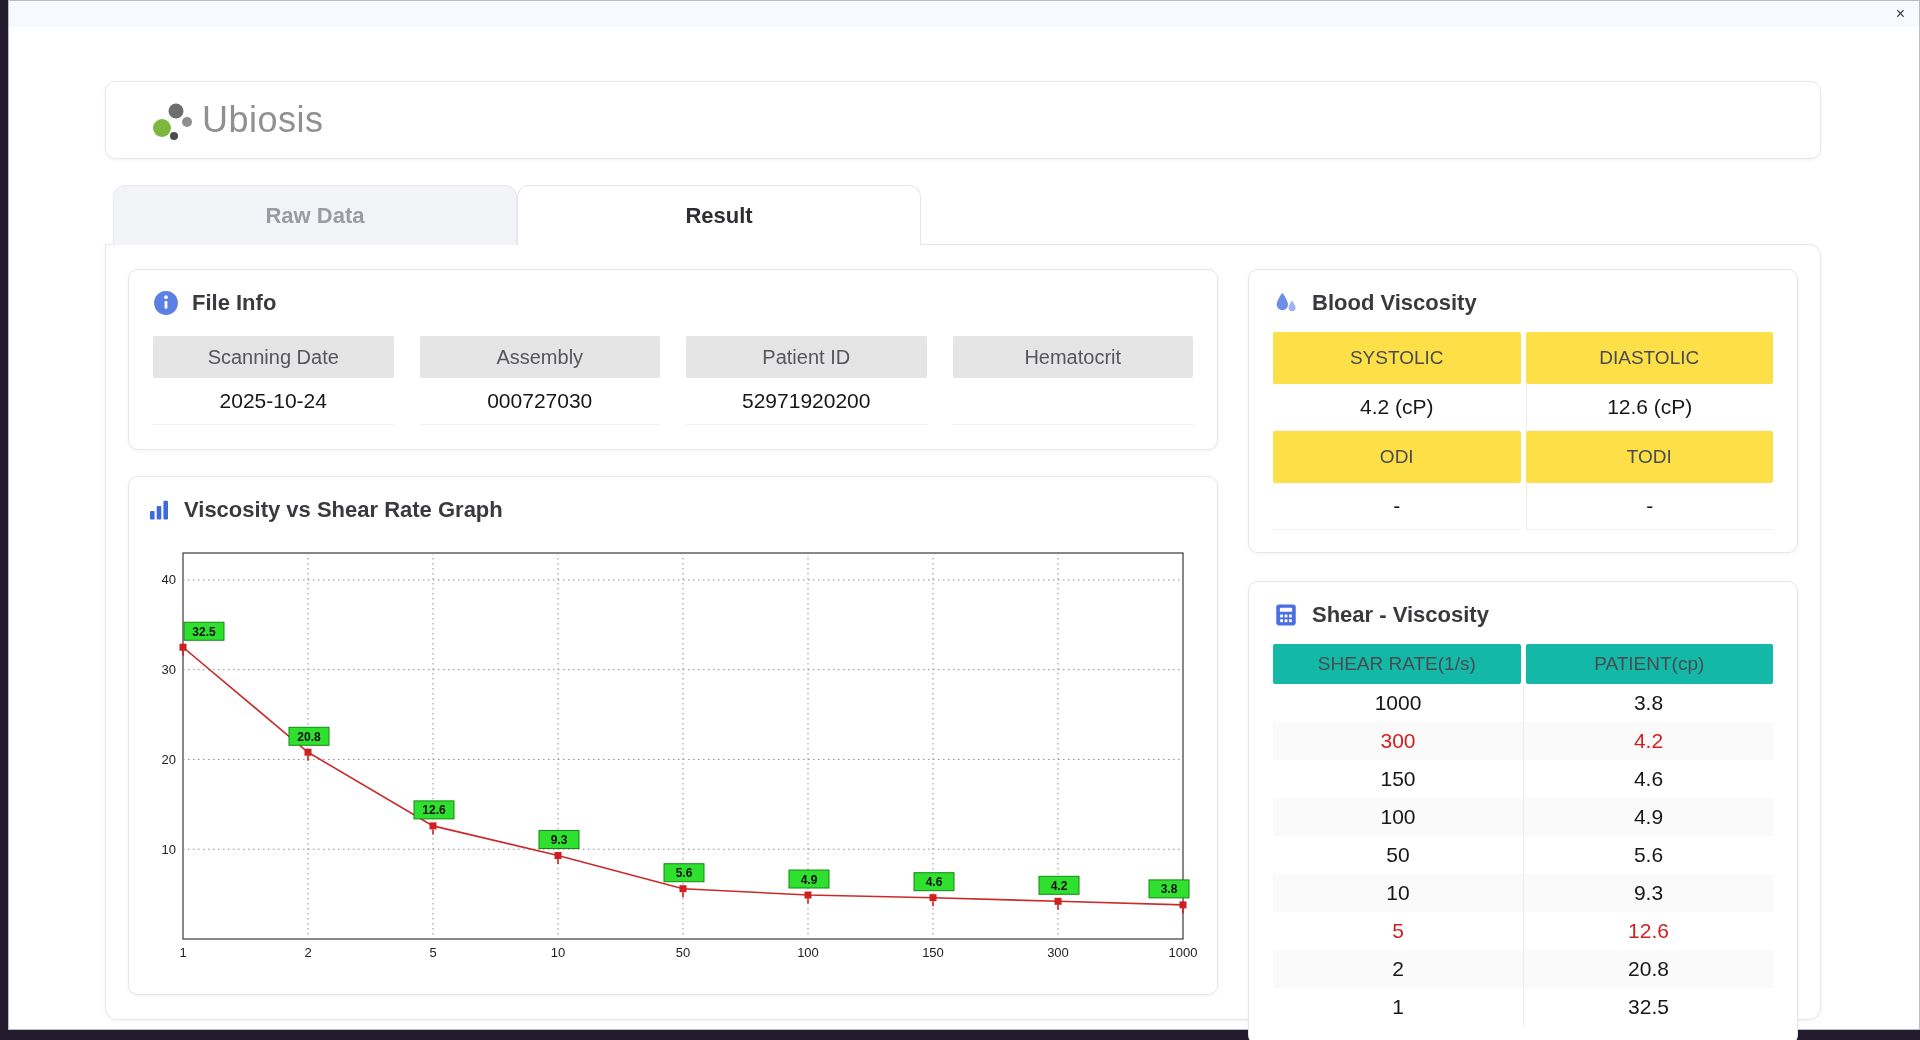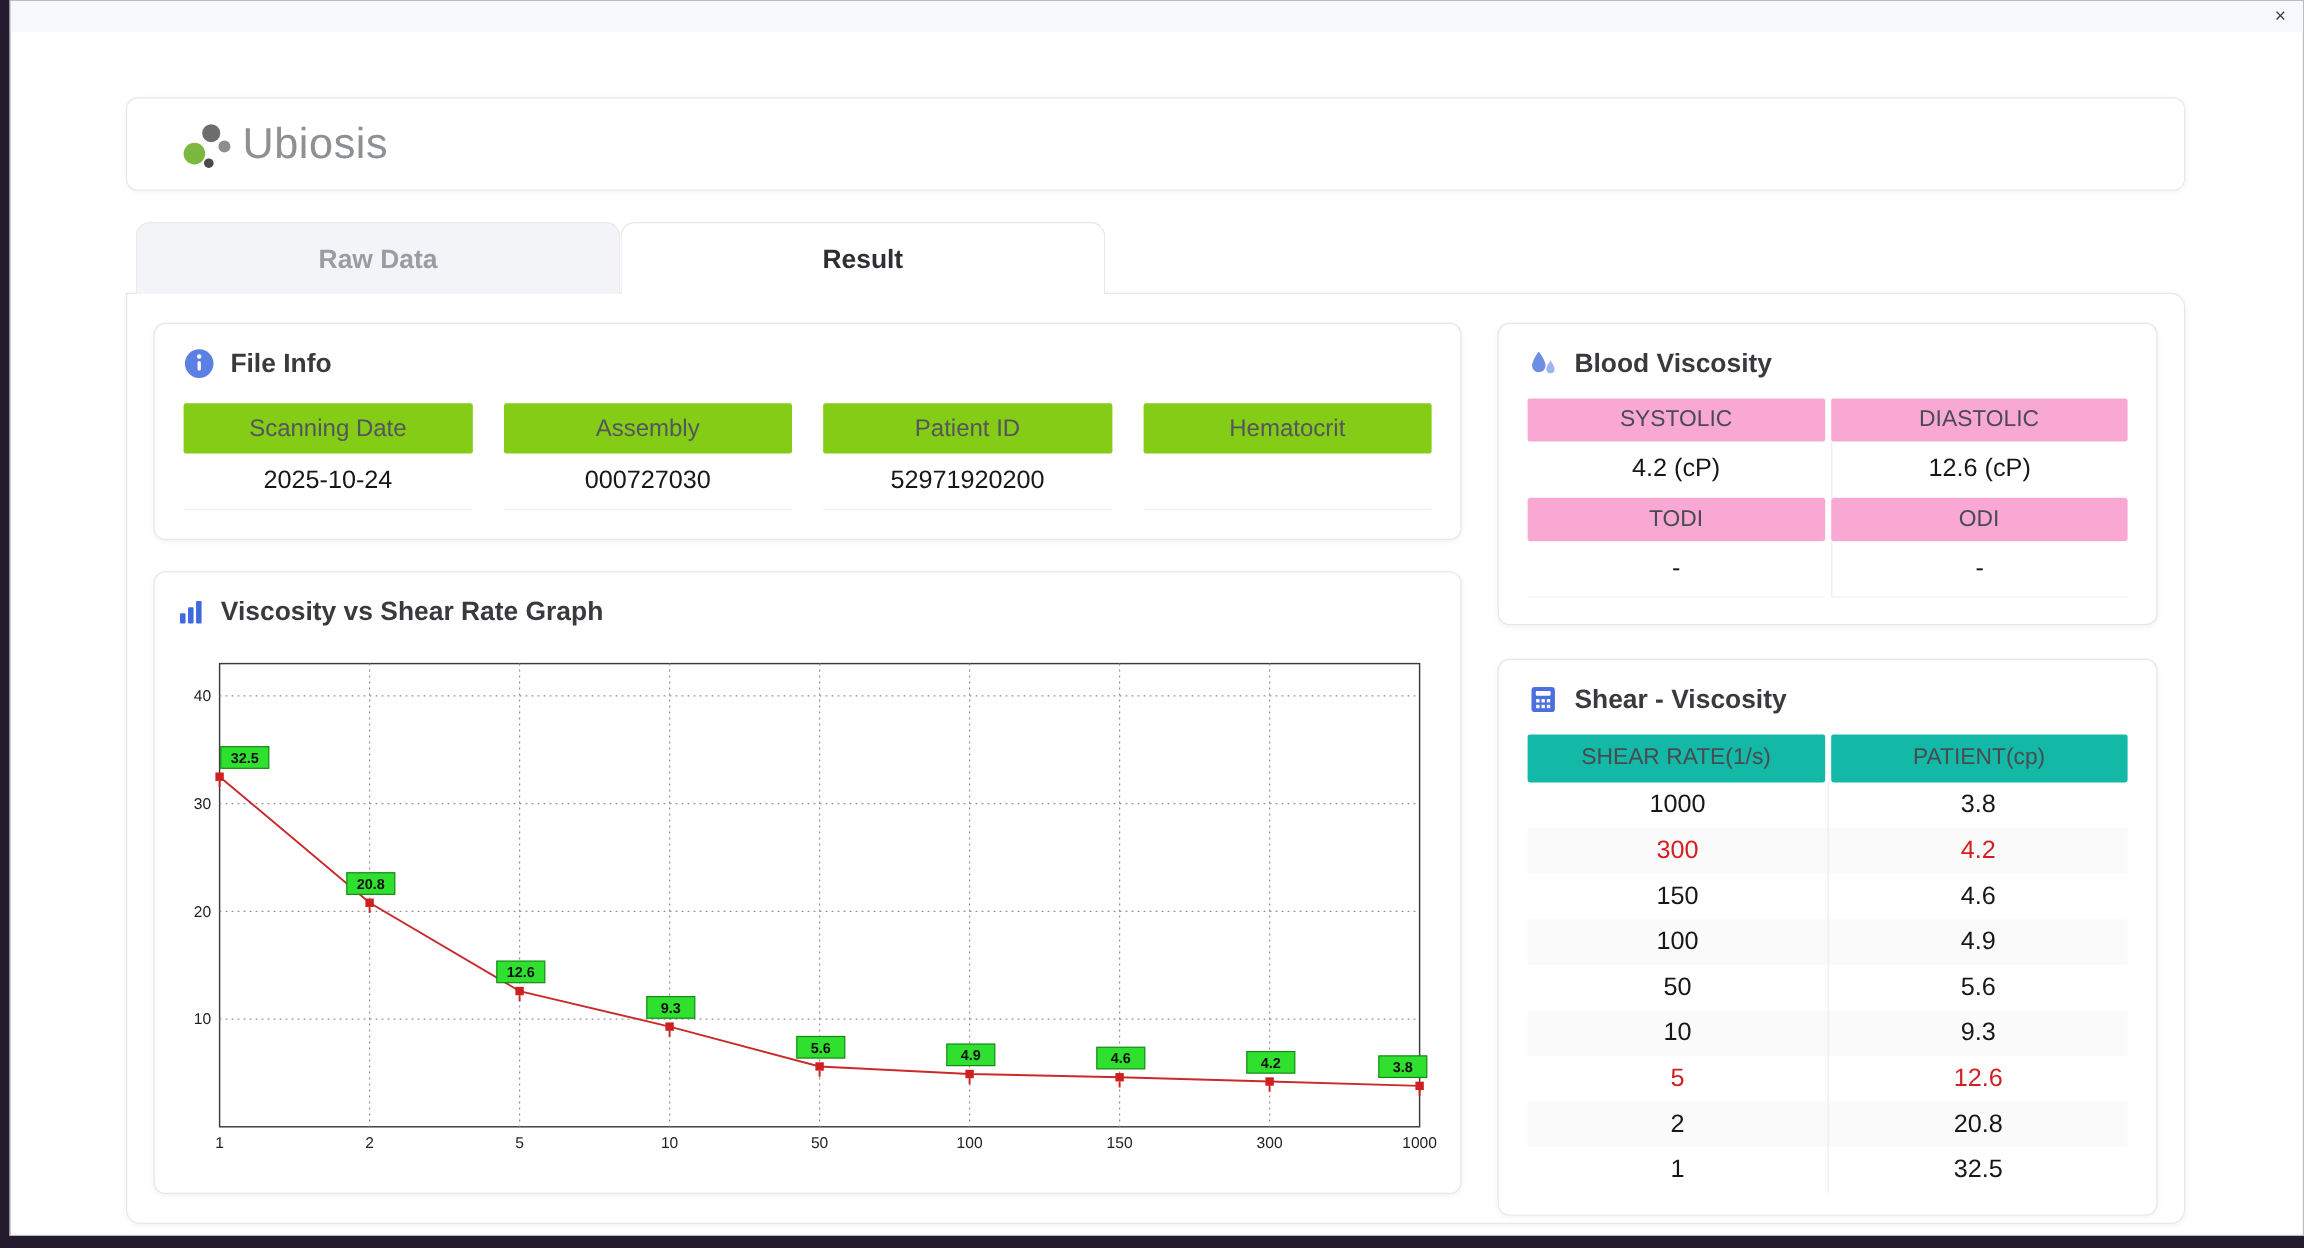--- a/index.html
+++ b/index.html
@@ -45,30 +45,30 @@
     padding:24px 22px;display:flex;gap:30px;
   }
   .left-col{width:1090px;display:flex;flex-direction:column;}
   .right-col{flex:1;display:flex;flex-direction:column;}
   .section-head{display:flex;align-items:center;gap:13px;font-size:22px;font-weight:700;color:#3a3a3e;}
   .section-head svg{flex:0 0 auto;}
   
   .file-info-card{padding:20px 24px 24px;}
   .fi-cols{display:flex;gap:26px;margin-top:20px;}
   .fi-col{flex:1;}
-  .fi-label{background:#84cc16;height:42px;display:flex;align-items:center;justify-content:center;font-size:20px;color:#55565c;border-radius:2px;}
+  .fi-label{background:#e5e5e5;height:42px;display:flex;align-items:center;justify-content:center;font-size:20px;color:#55565c;border-radius:2px;}
   .fi-value{height:46px;display:flex;align-items:center;justify-content:center;font-size:21px;color:#17171a;border-bottom:1px solid #f0f0f2;}
   
   .graph-card{margin-top:26px;flex:1;padding:20px 18px 14px 10px;display:flex;flex-direction:column;}
   .graph-card .section-head{margin-left:8px;}
   .chart-wrap{flex:1;margin-top:14px;}
   
   .bv-card{padding:20px 24px 22px;}
   .bv-grid{display:grid;grid-template-columns:1fr 1fr;column-gap:5px;margin-top:16px;}
-  .bv-h{background:#f9a8d4;height:36px;display:flex;align-items:center;justify-content:center;font-size:19px;color:#4a4b51;border-radius:2px;}
+  .bv-h{background:#fde047;height:52px;display:flex;align-items:center;justify-content:center;font-size:19px;color:#4a4b51;border-radius:2px;}
   .bv-v{height:46px;display:flex;align-items:center;justify-content:center;font-size:21px;color:#17171a;border-bottom:1px solid #f2f2f4;}
   .bv-v.sep{border-left:1px solid #ececf0;}
   
   .sv-card{margin-top:28px;flex:1;padding:20px 24px 18px;text-align:right;}
   .sv-header{display:grid;grid-template-columns:1fr 1fr;column-gap:5px;margin-top:16px;}
   .sv-hcell{background:#14b8a6;height:40px;display:flex;align-items:center;justify-content:center;font-size:19px;color:#4a4b51;border-radius:2px;}
   .sv-rows{display:flex;flex-direction:column;}
   .sv-row{display:grid;grid-template-columns:1fr 1fr;}
   .sv-row.alt{background:#fafafb;}
   .sv-cell{height:38px;display:flex;align-items:center;justify-content:center;font-size:21px;color:#17171a;}
@@ -221,22 +221,22 @@
               <path d="M8.6 2.6 C8.6 2.6 3.4 9.5 3.4 13.4 A5.2 5.2 0 0 0 13.8 13.4 C13.8 9.5 8.6 2.6 8.6 2.6 Z" fill="#6e8ee6"></path>
               <path d="M17.6 9.6 C17.6 9.6 14.4 13.9 14.4 16.3 A3.2 3.2 0 0 0 20.8 16.3 C20.8 13.9 17.6 9.6 17.6 9.6 Z" fill="#9db4f0"></path>
             </svg>
             <span>Blood Viscosity</span>
           </div>
           <div class="bv-grid">
             <div class="bv-h">SYSTOLIC</div>
             <div class="bv-h">DIASTOLIC</div>
             <div class="bv-v">4.2 (cP)</div>
             <div class="bv-v sep">12.6 (cP)</div>
+            <div class="bv-h">ODI</div>
             <div class="bv-h">TODI</div>
-            <div class="bv-h">ODI</div>
             <div class="bv-v">-</div>
             <div class="bv-v sep">-</div>
           </div>
         </div>
 
         <div class="card sv-card">
           <div class="section-head">
             <svg width="26" height="26" viewBox="0 0 24 24">
               <rect x="3" y="2.4" width="18" height="19.2" rx="2.6" fill="#4a6fe0"></rect>
               <rect x="6.3" y="5.4" width="11.4" height="3.6" rx="0.8" fill="#ffffff"></rect>

